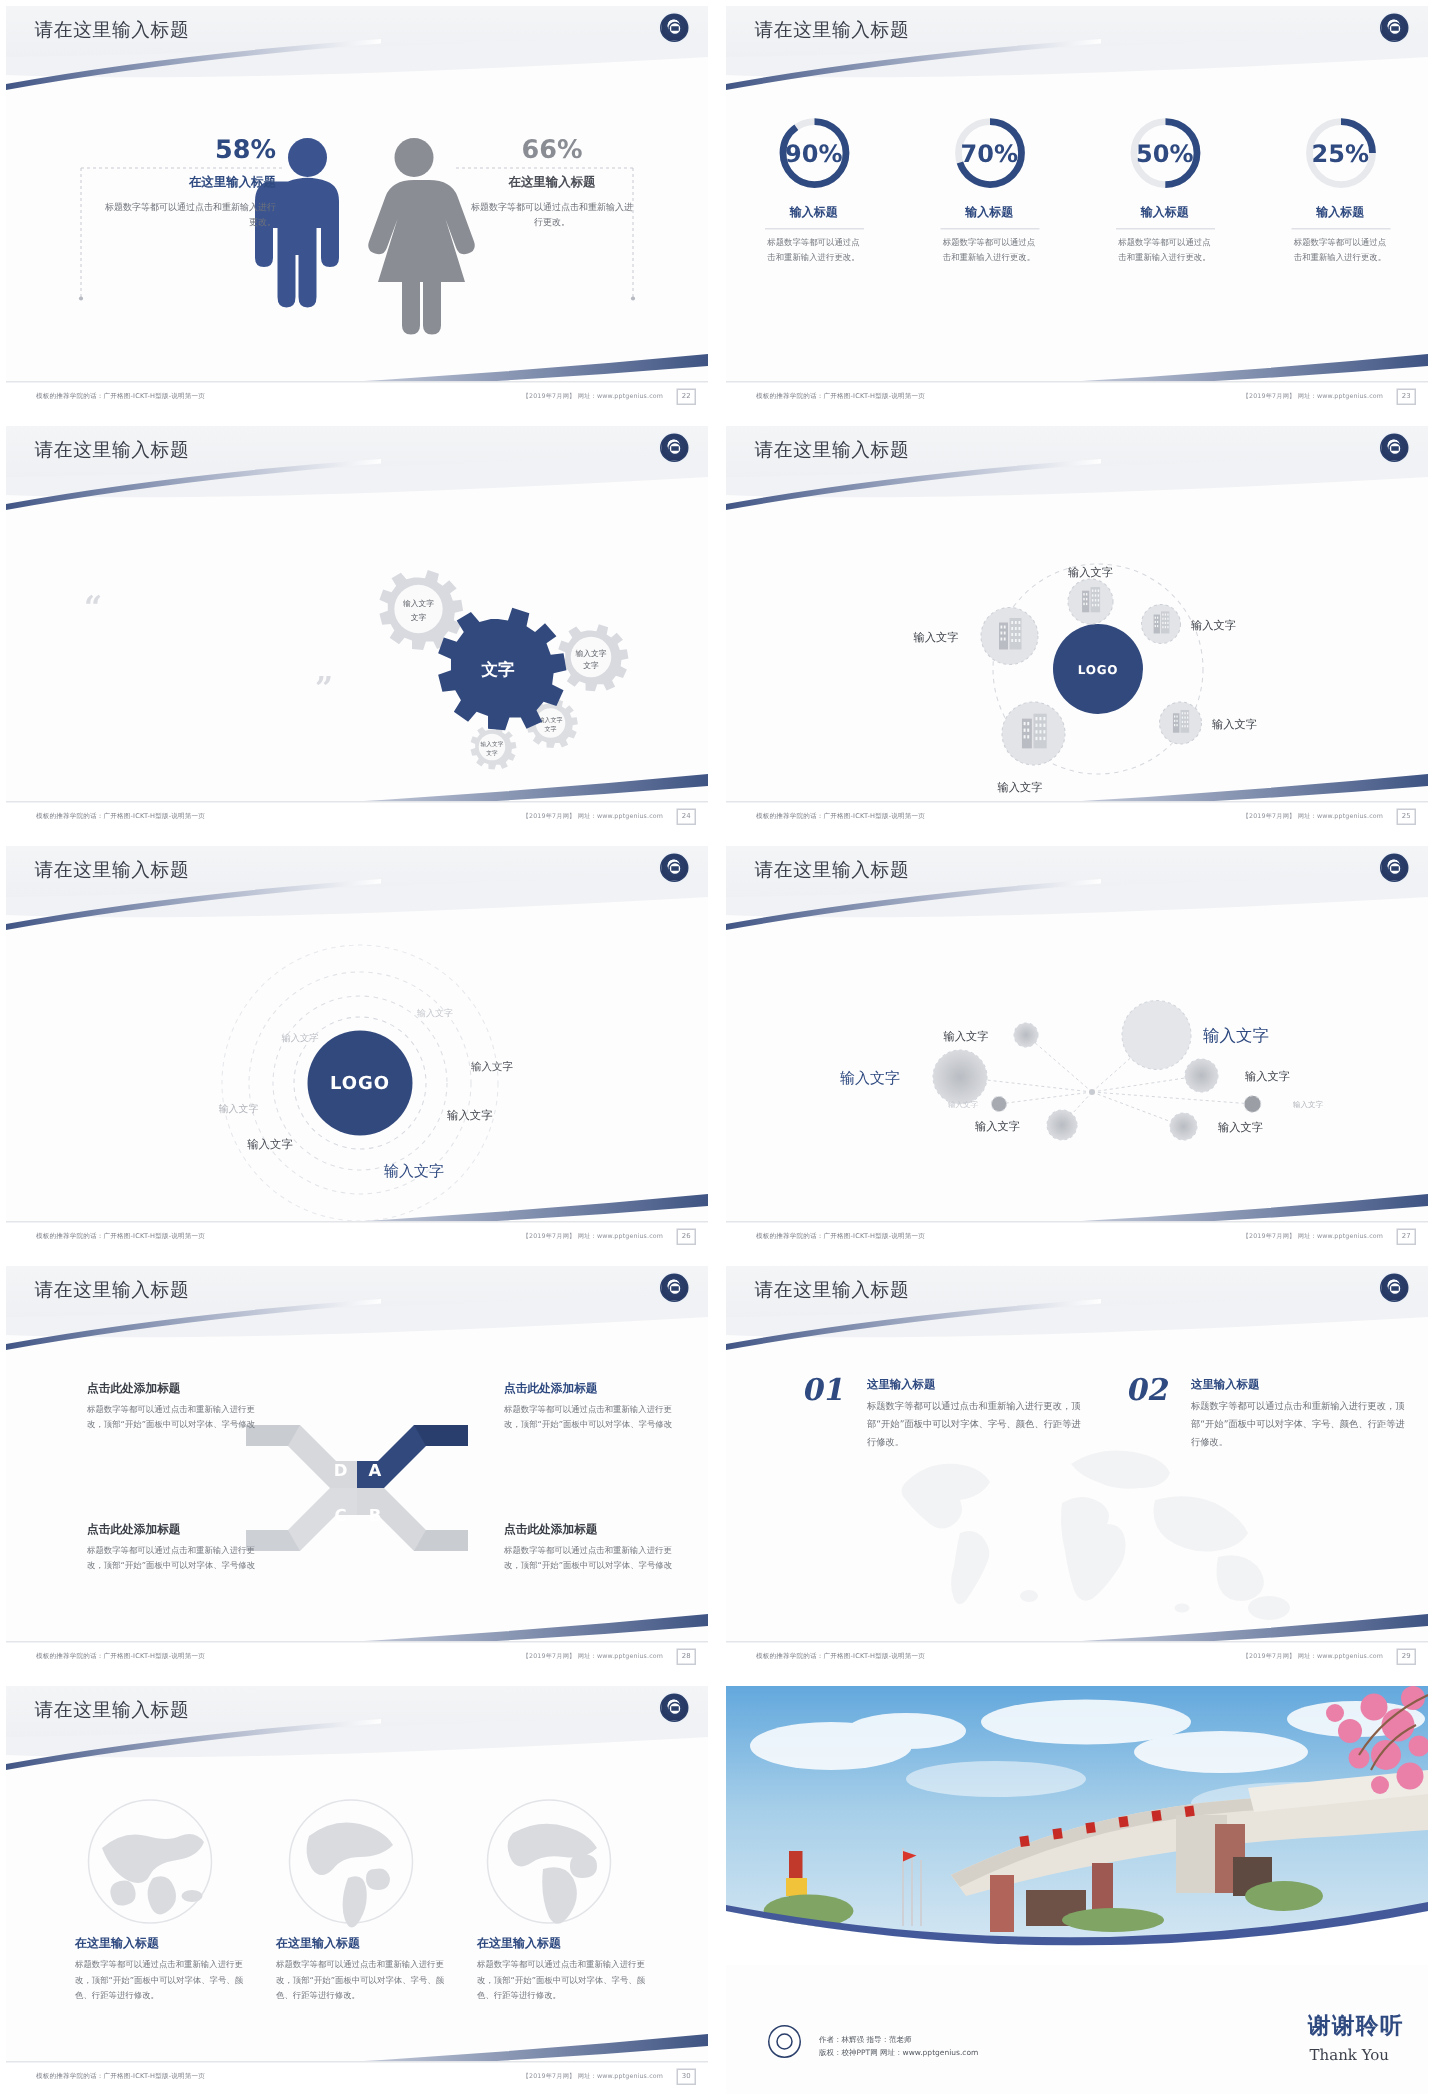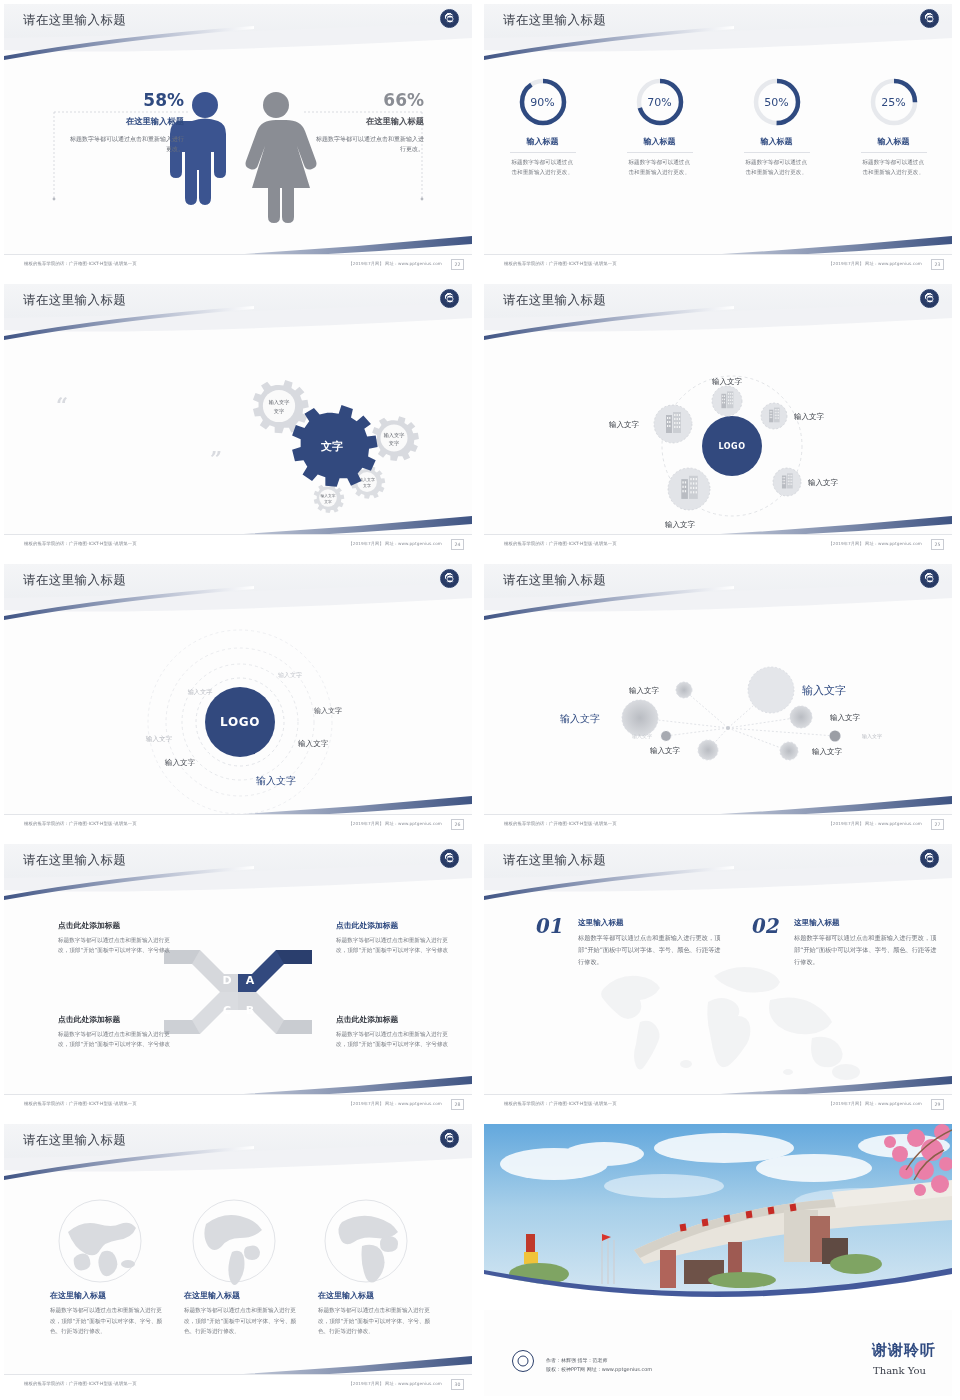--- a/index.html
+++ b/index.html
@@ -98,21 +98,21 @@
   .sub-h{ font-size:8.3px; font-weight:bold; color:#2f4a80; font-family:"DejaVu Sans",sans-serif;}
   .sub-h.grey{ color:#4a4d55; }
   .body-s{ font-size:6px; color:#6d7179; line-height:1.65; font-family:"DejaVu Sans",sans-serif;}
 
   
   .donut-row{ position:absolute; left:0; top:12px; width:468px; display:flex; }
   .dcell{ width:117px; display:flex; flex-direction:column; align-items:center; }
   .dnum{
     position:absolute; left:0; top:0; width:100%; height:100%;
     display:flex; align-items:center; justify-content:center;
-    font-size:11px; font-weight:normal; color:#2f4a80;
+    font-size:16px; font-weight:bold; color:#2f4a80;
     font-family:"DejaVu Sans",sans-serif;
   }
   .dlabel{ margin-top:8px; font-size:8px; font-weight:bold; color:#2f4a80;
     font-family:"DejaVu Sans",sans-serif;}
   .dline{ width:66px; height:1px; background:#dfe1e6; margin:5px 0 5px; }
   .dbody{ width:62px; font-size:5.6px; color:#74787f; line-height:1.7; text-align:left;
     font-family:"DejaVu Sans",sans-serif;}
   .qmark{ position:absolute; font-size:21px; color:#d9dbe0; font-weight:bold;
     font-family:"DejaVu Serif",serif; line-height:1;}
   .qtext{ font-size:8px; color:#3c4048; line-height:2.1; font-family:"DejaVu Sans",sans-serif;}
@@ -205,21 +205,21 @@
             <circle cx="272" cy="41" r="13" fill="#8a8d94"></circle>
             <path d="M272 56 q-15 0 -19 11 l-11 30 q-2 6 4 8 q6 2 8 -4 l7 -19 l-13 42 l16 0 l0 29 q0 6 6 6 q6 0 6 -6 l0 -29 l2 0 l0 29 q0 6 6 6 q6 0 6 -6 l0 -29 l16 0 l-13 -42 l7 19 q2 6 8 4 q6 -2 4 -8 l-11 -30 q-4 -11 -19 -11 z" fill="#8a8d94"></path>
           </g>
         </svg>
 
         <div style="position:absolute;left:62px;top:26px;width:118px;text-align:right;">
           <div class="pct">58%</div>
           <div class="sub-h" style="margin-top:6px;">在这里输入标题</div>
           <div class="body-s" style="margin-top:7px;text-align:right;">标题数字等都可以通过点击和重新输入进行更改。</div>
         </div>
-        <div style="position:absolute;left:308px;top:26px;width:112px;text-align:right;">
+        <div style="position:absolute;left:308px;top:26px;width:112px;text-align:center;">
           <div class="pct grey">66%</div>
           <div class="sub-h grey" style="margin-top:6px;">在这里输入标题</div>
           <div class="body-s" style="margin-top:7px;">标题数字等都可以通过点击和重新输入进行更改。</div>
         </div>
       </div>
 
       <svg class="bot-curve" viewBox="0 0 468 40">
         <defs>
             <linearGradient id="bw1" x1="0" y1="0" x2="1" y2="0">
           <stop offset="0" stop-color="#ffffff"></stop>

